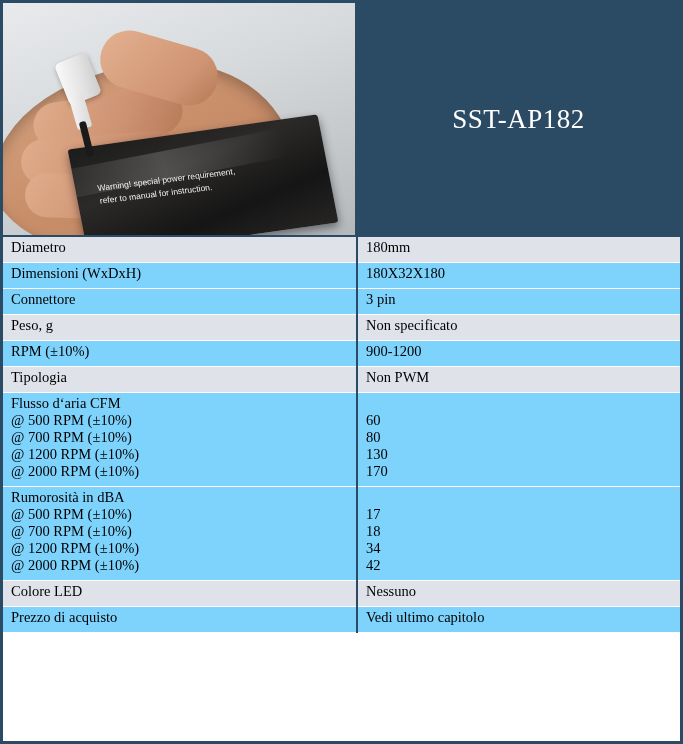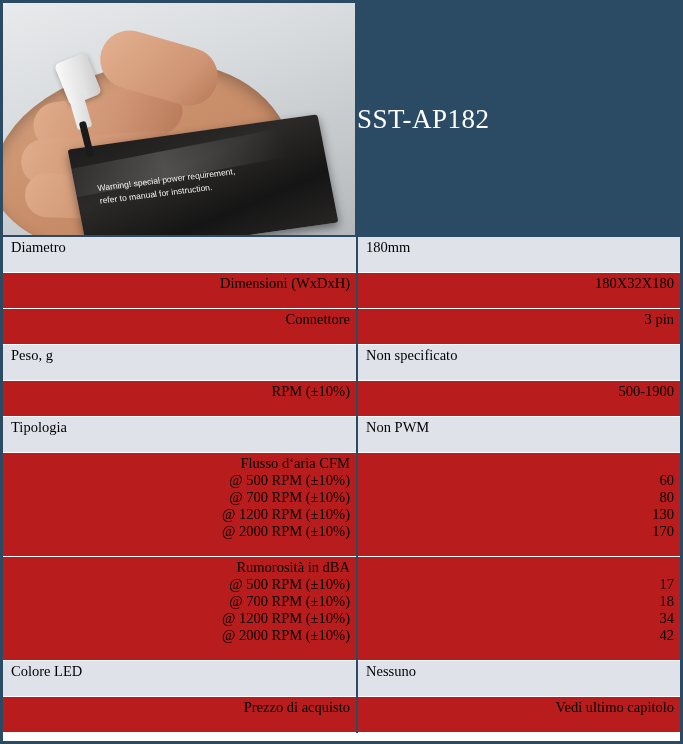--- a/index.html
+++ b/index.html
@@ -48,21 +48,21 @@
     overflow: hidden;
     background: #cfd3d6;
     border-right: 2px solid #2b4a63;
     box-sizing: border-box;
   }
   .hero-model {
     flex: 1;
     background: #2b4a63;
     display: flex;
     align-items: center;
-    justify-content: flex-start;
+    justify-content: center;
   }
   .hero-model .model-text {
     color: #ffffff;
     font-size: 27px;
     font-family: "Liberation Serif", serif;
     letter-spacing: 0.5px;
   }
 
   
   .photo {
@@ -164,30 +164,30 @@
   
   table.specs {
     width: 100%;
     border-collapse: collapse;
     table-layout: fixed;
     font-family: "Liberation Serif", serif;
     font-size: 14.5px;
     color: #000;
   }
   table.specs td {
-    padding: 2px 6px 16px 8px;
+    padding: 2px 6px 6px 8px;
     border-bottom: 1px solid #ffffff;
     vertical-align: top;
     line-height: 17px;
     height: 20px;
     box-sizing: border-box;
   }
   td.k { width: 354px; border-right: 2px solid #2b4a63; }
   tr.alt-a td { background: #dfe3e9; }
-  tr.alt-b td { background: #b91c1c; text-align: right; }
+  tr.alt-b td { background: #7dd3fc; }
   .multi-left { white-space: pre-line; }
   .multi-right { white-space: pre-line; }
 </style>
 </head>
 <body>
 
 <div class="sheet">
 
 
   <div class="hero">
@@ -228,21 +228,21 @@
       <tr class="alt-b">
         <td class="k">Connettore</td>
         <td class="v">3 pin</td>
       </tr>
       <tr class="alt-a">
         <td class="k">Peso, g</td>
         <td class="v">Non specificato</td>
       </tr>
       <tr class="alt-b">
         <td class="k">RPM (±10%)</td>
-        <td class="v">500-1900</td>
+        <td class="v">900-1200</td>
       </tr>
       <tr class="alt-a">
         <td class="k">Tipologia</td>
         <td class="v">Non PWM</td>
       </tr>
       <tr class="alt-b">
         <td class="k multi-left">Flusso d‘aria CFM
 @ 500 RPM (±10%)
 @ 700 RPM (±10%)
 @ 1200 RPM (±10%)

